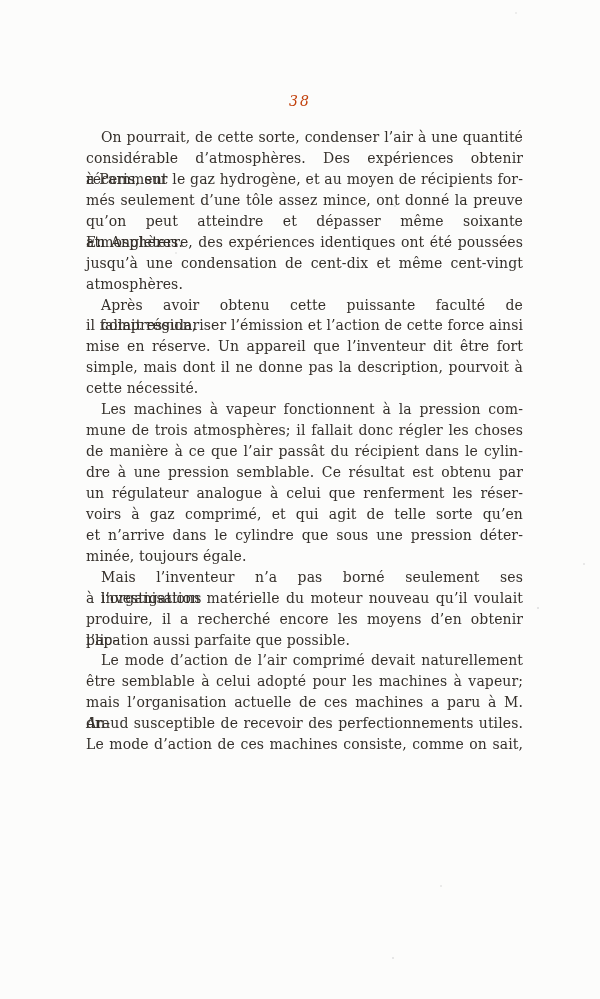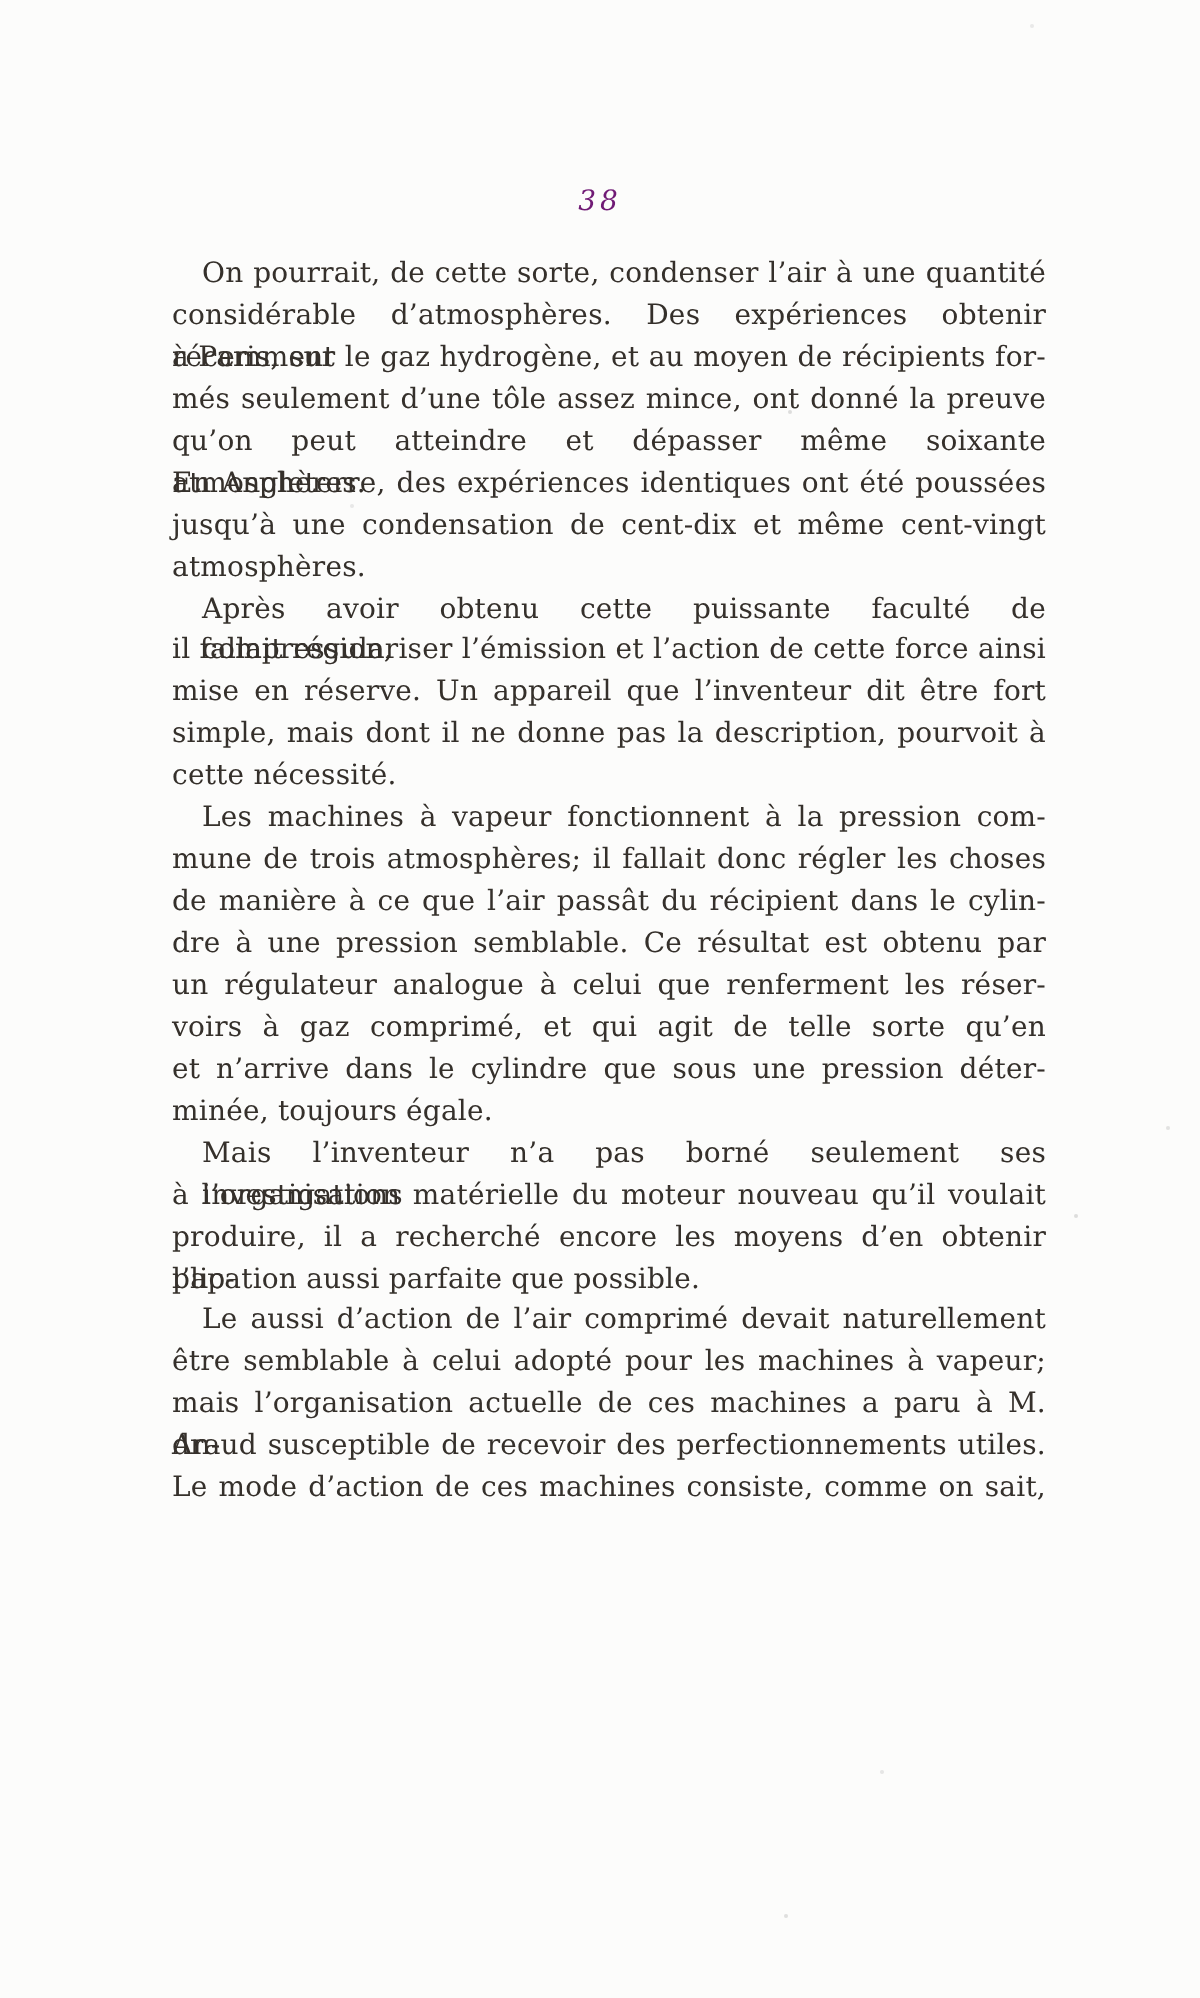--- a/index.html
+++ b/index.html
@@ -35,21 +35,21 @@
   }
   .page-number {
     position: absolute;
     top: 93px;
     left: 0;
     width: 600px;
     text-align: center;
     font-size: 14px;
     font-style: italic;
     letter-spacing: 2px;
-    color: #701a75;
+    color: #c2410c;
   }
   .text-block {
     position: absolute;
     left: 86px;
     top: 127px;
     width: 437px;
   }
   .line {
     height: 20.94px;
     line-height: 20.94px;
@@ -108,21 +108,21 @@
 
 
     <div class="para">
       <div class="line indent">Mais l’inventeur n’a pas borné seulement ses investigations</div>
       <div class="line">à l’organisation matérielle du moteur nouveau qu’il voulait</div>
       <div class="line">produire, il a recherché encore les moyens d’en obtenir l’ap-</div>
       <div class="line last">plication aussi parfaite que possible.</div>
     </div>
 
     <div class="para">
-      <div class="line indent">Le aussi d’action de l’air comprimé devait naturellement</div>
+      <div class="line indent">Le mode d’action de l’air comprimé devait naturellement</div>
       <div class="line">être semblable à celui adopté pour les machines à vapeur;</div>
       <div class="line">mais l’organisation actuelle de ces machines a paru à M. An-</div>
       <div class="line">draud susceptible de recevoir des perfectionnements utiles.</div>
       <div class="line">Le mode d’action de ces machines consiste, comme on sait,</div>
     </div>
 
   </div>
 </div>
 
 </body></html>

